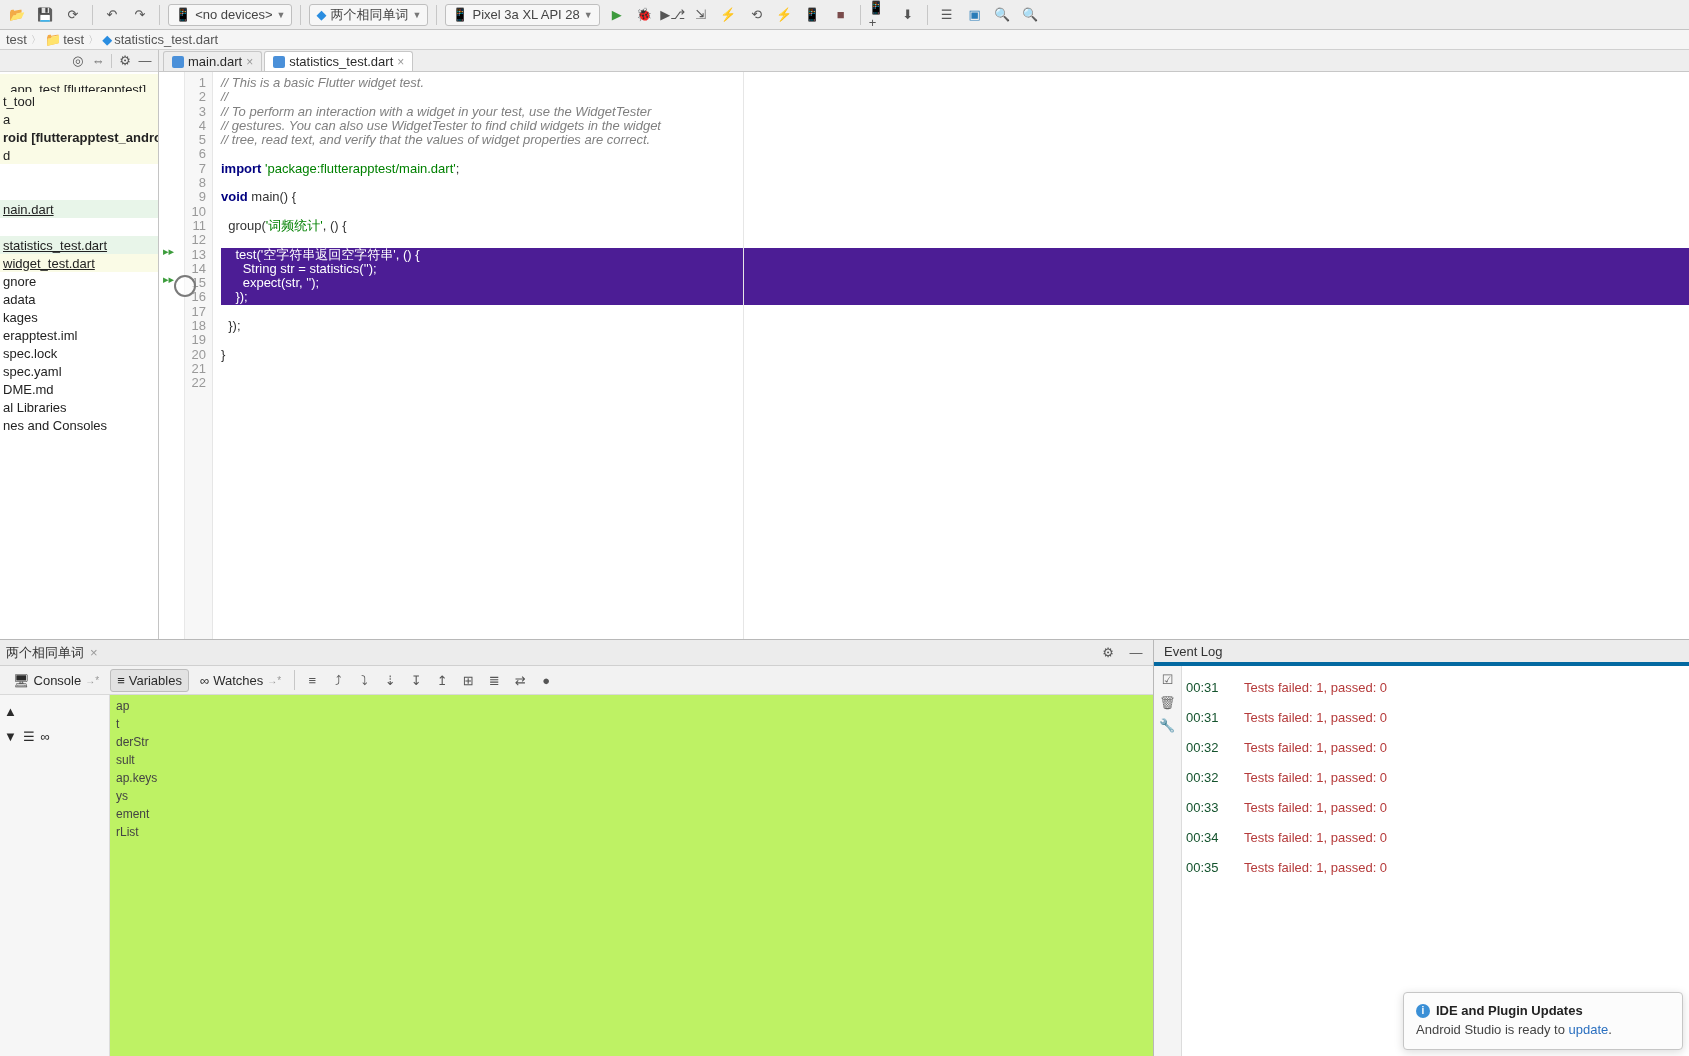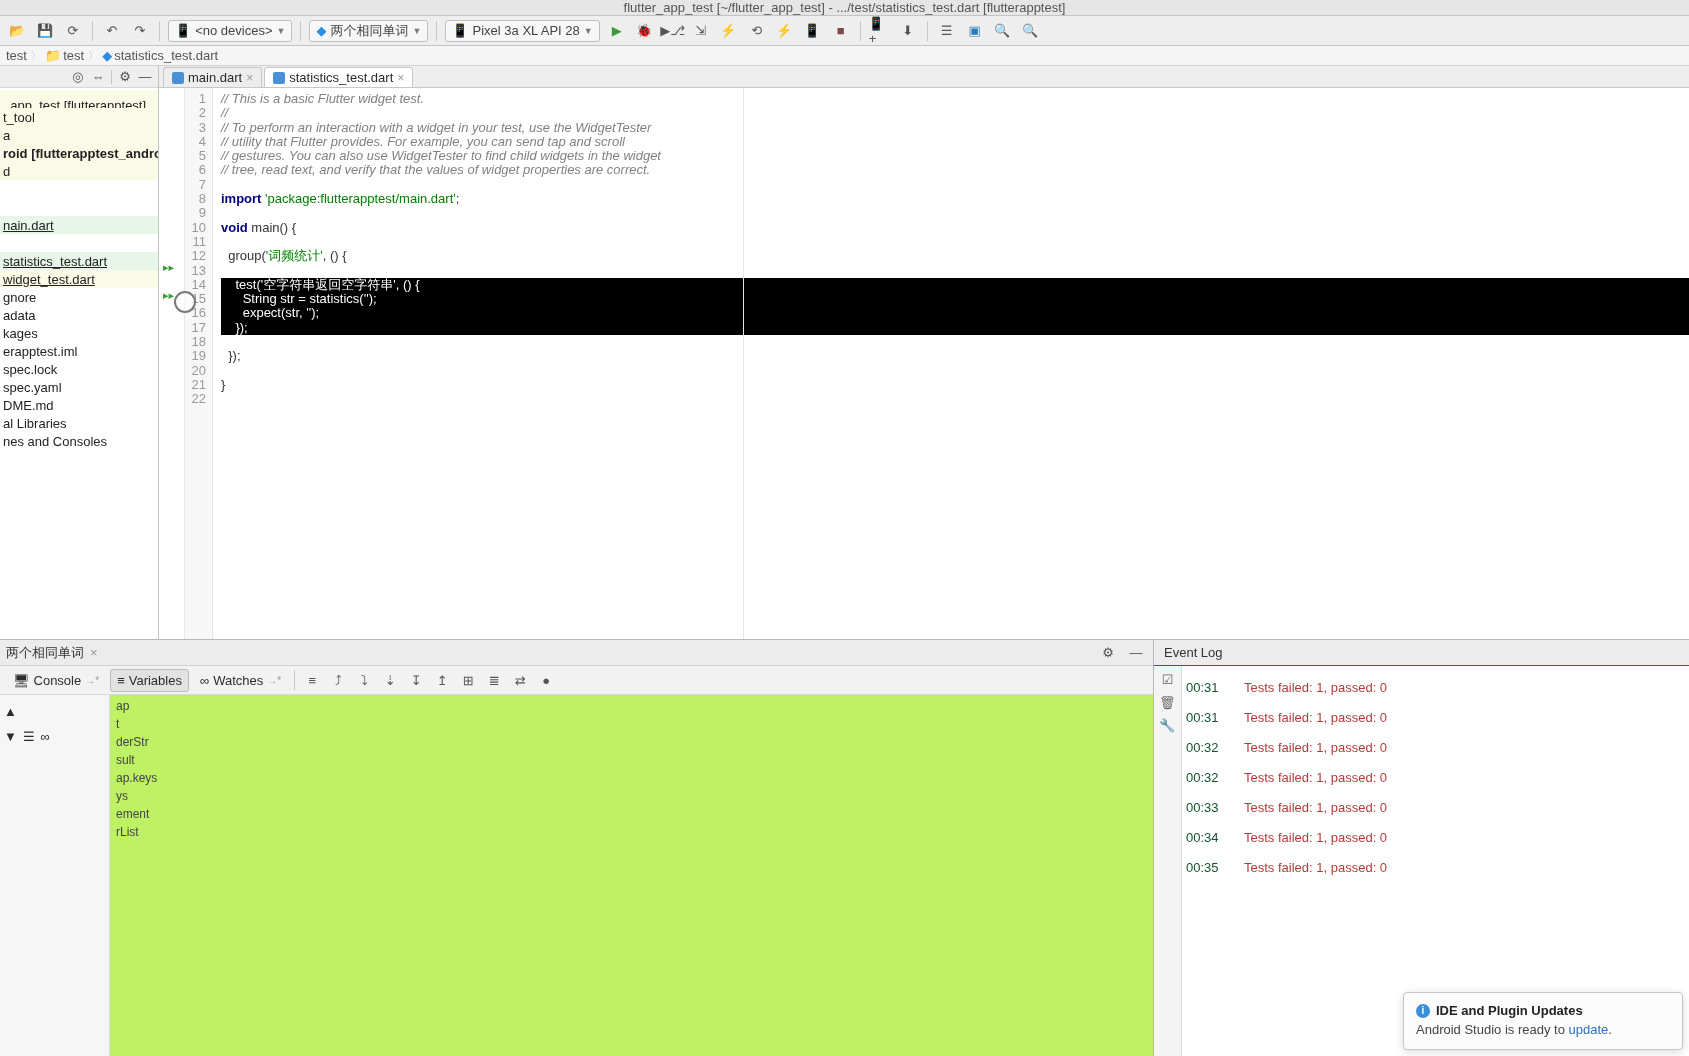--- a/index.html
+++ b/index.html
@@ -38,60 +38,57 @@
 .gutter-run { width:26px; background:#fff; border-right:1px solid #e8e8e8; position:relative; }
 .gutter-run .runmark { position:absolute; left:4px; font-size:11px; color:#3c9c3c; }
 .line-numbers { width:28px; background:#f7f7f7; border-right:1px solid #e6e6e6; color:#999; text-align:right; font-family:Menlo,Consolas,monospace; font-size:12px; padding:4px 6px 0 0; line-height:14.3px; }
 .line-numbers div { height:14.3px; }
 .code { flex:1; font-family:Menlo,Consolas,monospace; font-size:12px; line-height:14.3px; padding:4px 0 0 8px; position:relative; overflow:hidden; color:#333; }
 .code .line { white-space:pre; height:14.3px; }
 .code .cmt { color:#808080; font-style:italic; }
 .code .kw { color:#000080; font-weight:bold; }
 .code .str { color:#008000; }
 .code .fn { color:#7a7a2b; }
-.code .sel { background:#000000; color:#fff; }
+.code .sel { background:#4c1d95; color:#fff; }
 .code .sel .str, .code .sel .fn, .code .sel .kw2 { color:#fff; }
 .code .margin { position:absolute; top:0; bottom:0; left:530px; width:1px; background:#e6e6e6; }
 .caret-circle { position:absolute; width:22px; height:22px; border:2px solid #7a7a7a; border-radius:50%; background:rgba(255,255,255,0.5); top:203px; left:15px; pointer-events:none; }
 
 .bottom { height:417px; display:flex; border-top:1px solid #b8b8b8; min-height:0; }
 .debug { flex:1; display:flex; flex-direction:column; background:#f4f4f4; border-right:1px solid #b8b8b8; min-width:0; }
 .debug-head { height:26px; background:#ececec; border-bottom:1px solid #d0d0d0; display:flex; align-items:center; padding:0 6px; gap:6px; }
 .debug-head .title { font-size:13px; color:#333; }
 .dh-spacer { flex:1; }
 .debug-sub { height:29px; background:#f2f2f2; border-bottom:1px solid #d9d9d9; display:flex; align-items:center; padding:0 6px; gap:4px; }
 .dsub-tab { display:flex; align-items:center; gap:4px; font-size:12px; padding:3px 6px; border:1px solid transparent; border-radius:3px; }
 .dsub-tab.active { background:#e2e2e2; border-color:#bdbdbd; }
 .debug-body { flex:1; display:flex; min-height:0; }
 .debug-left { width:110px; background:#f6f6f6; border-right:1px solid #dcdcdc; display:flex; flex-direction:column; align-items:flex-start; padding:4px 4px; gap:1px; }
 .debug-left .vh { height:24px; display:flex; align-items:center; gap:6px; }
 .debug-vars { flex:1; background:#bef264; padding:4px 6px; overflow:auto; }
 .debug-vars .vrow { height:18px; font-size:12px; color:#444; }
 .eventlog { width:535px; display:flex; flex-direction:column; background:#fff; position:relative; }
-.ev-head { height:26px; background:#ececec; border-bottom:1px solid #0369a1; display:flex; align-items:center; padding:0 10px; font-size:13px; color:#333; }
+.ev-head { height:26px; background:#ececec; border-bottom:4px solid #0369a1; display:flex; align-items:center; padding:0 10px; font-size:13px; color:#333; }
 .ev-body { flex:1; display:flex; min-height:0; }
 .ev-icons { width:28px; background:#f4f4f4; border-right:1px solid #dcdcdc; display:flex; flex-direction:column; align-items:center; padding-top:6px; gap:8px; color:#666; }
 .ev-list { flex:1; overflow:auto; padding:6px 4px; }
 .ev-row { display:flex; align-items:center; gap:10px; height:30px; font-size:13px; }
 .ev-row .time { color:#14532d; width:48px; }
 .ev-row .msg { color:#b53a3a; }
 .popup { position:absolute; right:6px; bottom:6px; width:280px; background:#fcfcfc; border:1px solid #c6c6c6; border-radius:4px; box-shadow:0 2px 10px rgba(0,0,0,0.15); padding:10px 12px 12px 12px; }
 .popup .ptitle { font-weight:bold; font-size:13px; color:#222; display:flex; align-items:center; gap:6px; }
 .popup .pbody { font-size:12px; color:#444; margin-top:4px; }
 .popup .pbody a { color:#2a6fbf; text-decoration:none; }
 .info-icon { width:14px; height:14px; border-radius:50%; background:#3a8fd6; color:#fff; display:inline-flex; align-items:center; justify-content:center; font-size:10px; font-weight:bold; }
 </style>
 </head>
 <body>
 
 <div class="app">
 
-  <div class="titlebar">
-    <span>flutter_app_test [~/flutter_app_test] - .../test/statistics_test.dart [flutterapptest]</span>
-  </div>
 
   <div class="maintoolbar">
     <div class="tb-btn">📂</div>
     <div class="tb-btn">💾</div>
     <div class="tb-btn">⟳</div>
     <div class="sep"></div>
     <div class="tb-btn">↶</div>
     <div class="tb-btn">↷</div>
     <div class="sep"></div>
     <div class="device-sel">
@@ -255,21 +252,20 @@
             <div>19</div>
             <div>20</div>
             <div>21</div>
             <div>22</div>
           </div>
         <div class="code" id="code">
           <div class="margin"></div>
         <div class="line"><span class="cmt">// This is a basic Flutter widget test.</span></div>
             <div class="line"><span class="cmt">//</span></div>
             <div class="line"><span class="cmt">// To perform an interaction with a widget in your test, use the WidgetTester</span></div>
-            <div class="line"><span class="cmt">// utility that Flutter provides. For example, you can send tap and scroll</span></div>
             <div class="line"><span class="cmt">// gestures. You can also use WidgetTester to find child widgets in the widget</span></div>
             <div class="line"><span class="cmt">// tree, read text, and verify that the values of widget properties are correct.</span></div>
             <div class="line"></div>
             <div class="line"><span class="kw">import </span><span class="str">'package:flutterapptest/main.dart'</span><span>;</span></div>
             <div class="line"></div>
             <div class="line"><span class="kw">void </span><span>main() {</span></div>
             <div class="line"></div>
             <div class="line"><span>  group(</span><span class="str">'词频统计'</span><span>, () {</span></div>
             <div class="line"></div>
             <div class="line sel"><span>    test(</span><span class="str">'空字符串返回空字符串'</span><span>, () {</span></div>

